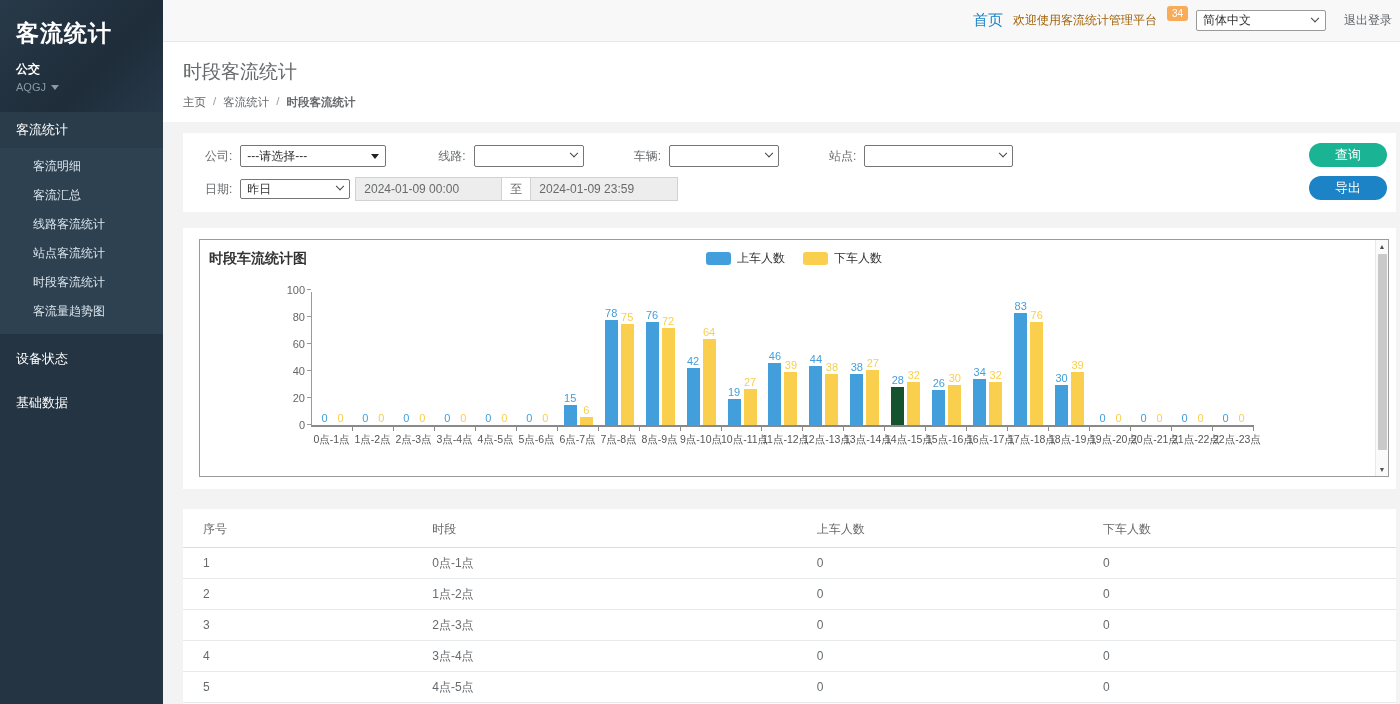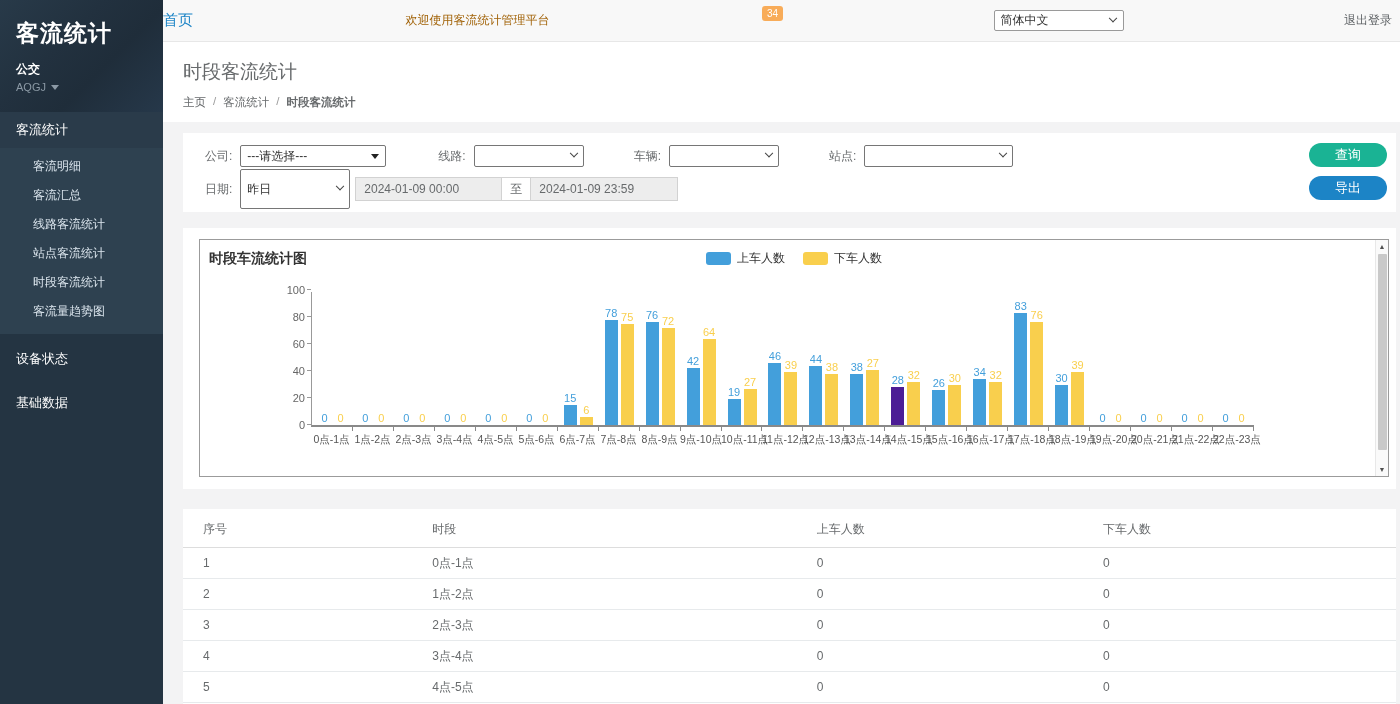--- a/index.html
+++ b/index.html
@@ -13,21 +13,21 @@
   .logo-org { color:#fff; font-size:12px; font-weight:bold; margin-top:12px; }
   .logo-code { color:#8b99a5; font-size:11px; margin-top:3px; display:flex; align-items:center; gap:5px; }
   .caret-down { width:0; height:0; border-left:4px solid transparent; border-right:4px solid transparent; border-top:5px solid #8b99a5; }
   .nav-section-head { background:#2a3b4a; color:#fff; font-size:13px; padding:9px 16px; cursor:pointer; }
   .nav-sub { background:#2e4150; padding:4px 0 8px; }
   .nav-sub-item { color:#dce6ee; font-size:12px; padding:6px 8px 6px 33px; cursor:pointer; white-space:nowrap; }
   .nav-item { color:#fff; font-size:13px; padding:10px 16px; margin-top:6px; cursor:pointer; }
 
   
   .main { flex:1; display:flex; flex-direction:column; height:704px; }
-  .topbar { height:42px; background:#f8f8f8; border-bottom:1px solid #e7e7e7; display:flex; align-items:center; justify-content:space-between; padding-right:8px; }
+  .topbar { height:42px; background:#f8f8f8; border-bottom:1px solid #e7e7e7; display:flex; align-items:center; justify-content:flex-end; padding-right:8px; }
   .home-link { color:#1c84c6; font-size:15px; margin-right:10px; cursor:pointer; }
   .welcome { color:#a16207; font-size:12px; margin-right:10px; }
   .badge { background:#f8ac59; color:#fff; font-size:10px; padding:2px 5px; border-radius:3px; transform:translateY(-7px); margin-right:8px; }
   .lang-select { width:130px; height:21px; background:#fff; border:1px solid #9a9a9a; border-radius:2px; display:flex; align-items:center; justify-content:space-between; padding:0 7px 0 6px; font-size:12px; color:#333; margin-right:18px; cursor:pointer; }
   .chev { width:6px; height:6px; border-right:1.6px solid #444; border-bottom:1.6px solid #444; transform:rotate(45deg) translate(-2px,-2px); }
   .logout { color:#5f6366; font-size:12px; cursor:pointer; }
 
   .heading { background:#fff; padding:17px 0 0 20px; height:80px; }
   .page-title { font-size:19px; color:#676a6c; font-weight:normal; }
   .breadcrumb { margin-top:10px; font-size:11.5px; color:#676a6c; display:flex; gap:7px; }
@@ -151,21 +151,21 @@
           <span class="chev"></span>
         </div>
         <span class="f-label" style="margin-left:50px">站点:</span>
         <div class="sel" style="width:149px">
           <span></span>
           <span class="chev"></span>
         </div>
       </div>
       <div class="f-row">
         <span class="f-label">日期:</span>
-        <div class="sel" style="width:110px;height:40px">
+        <div class="sel" style="width:110px;height:20px">
           <span>昨日</span>
           <span class="chev"></span>
         </div>
         <div class="date-input" style="width:147px;margin-left:5px">2024-01-09 00:00</div>
         <div class="to-box">至</div>
         <div class="date-input" style="width:148px">2024-01-09 23:59</div>
       </div>
       <button class="btn btn-query">查询</button>
       <button class="btn btn-export">导出</button>
     </div>
@@ -302,21 +302,21 @@
             </div>
             <div class="slot">
               <div class="bar" style="height: 51.3px; background: rgb(67, 159, 219);">
                 <span class="val" style="color: rgb(67, 159, 219);">38</span>
               </div>
               <div class="bar" style="height: 55.35px; background: rgb(249, 207, 77);">
                 <span class="val" style="color: rgb(249, 207, 77);">27</span>
               </div>
             </div>
             <div class="slot">
-              <div class="bar" style="height: 37.8px; background: #4c1d95;">
+              <div class="bar" style="height: 37.8px; background: #14532d;">
                 <span class="val" style="color: rgb(67, 159, 219);">28</span>
               </div>
               <div class="bar" style="height: 43.2px; background: rgb(249, 207, 77);">
                 <span class="val" style="color: rgb(249, 207, 77);">32</span>
               </div>
             </div>
             <div class="slot">
               <div class="bar" style="height: 35.1px; background: rgb(67, 159, 219);">
                 <span class="val" style="color: rgb(67, 159, 219);">26</span>
               </div>

